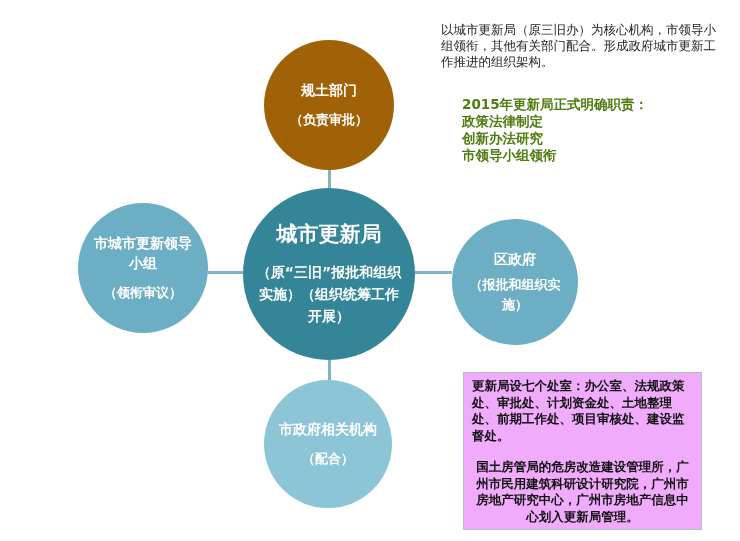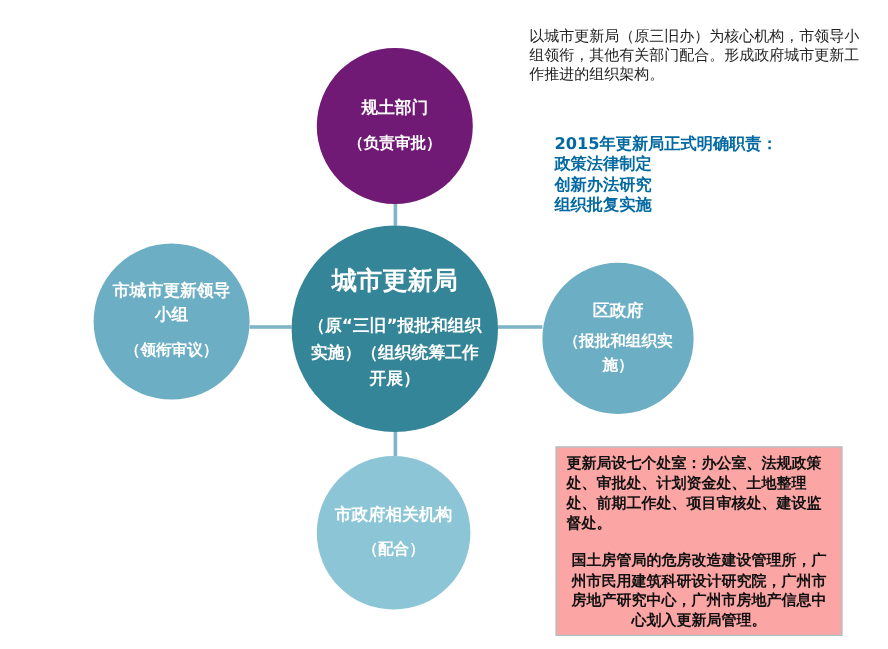--- a/index.html
+++ b/index.html
@@ -1,34 +1,34 @@
 <!DOCTYPE html>
 <html><head>
 <meta charset="utf-8">
 <style>
   html, body { margin:0; padding:0; background:#ffffff; }
   body { width:740px; height:541px; position:relative; overflow:hidden; font-family:"DejaVu Sans", sans-serif; }
   .circle { position:absolute; border-radius:50%; display:flex; flex-direction:column; align-items:center; justify-content:center; text-align:center; color:#ffffff; font-weight:bold; box-sizing:border-box; }
-  .c-top { left:264px; top:40px; width:130px; height:130px; background:#701a75; }
+  .c-top { left:264px; top:40px; width:130px; height:130px; background:#a16207; }
   .c-center { left:243px; top:188px; width:172px; height:172px; background:#338597; }
   .c-left { left:78px; top:203px; width:130px; height:130px; background:#6caec3; }
   .c-right { left:452px; top:219px; width:126px; height:126px; background:#6caec3; }
   .c-bottom { left:264px; top:380px; width:128px; height:128px; background:#8cc6d6; }
   .line { position:absolute; background:#7fb5c6; }
   .l-top { left:328px; top:170px; width:3px; height:18px; }
   .l-bottom { left:328px; top:360px; width:3px; height:20px; }
   .l-left { left:208px; top:271px; width:35px; height:3px; }
   .l-right { left:415px; top:271px; width:37px; height:3px; }
   .t-main { font-size:14px; line-height:20px; }
   .t-sub { font-size:13px; line-height:20px; margin-top:10px; }
   .center-title { font-size:21px; line-height:26px; margin-bottom:14px; }
   .center-sub { font-size:14px; line-height:22px; padding:0 12px; }
   .note { position:absolute; left:441px; top:22px; width:285px; font-size:12.5px; line-height:16px; color:#222222; font-family:"DejaVu Sans", sans-serif; }
-  .duties { position:absolute; left:462px; top:112px; font-size:13.5px; line-height:17px; color:#0369a1; font-weight:bold; }
-  .box { position:absolute; left:463px; top:372px; width:239px; height:158px; border:1px solid #a7c3cc; box-sizing:border-box; padding:5px 8px; font-size:12.5px; line-height:16.5px; color:#111111; font-weight:bold; background:#fca5a5; }
+  .duties { position:absolute; left:462px; top:96px; font-size:13.5px; line-height:17px; color:#4d7c0f; font-weight:bold; }
+  .box { position:absolute; left:463px; top:372px; width:239px; height:158px; border:1px solid #a7c3cc; box-sizing:border-box; padding:5px 8px; font-size:12.5px; line-height:16.5px; color:#111111; font-weight:bold; background:#f0abfc; }
   .box p { margin:0; }
   .box p + p { margin-top:15px;text-align:center; }
 </style>
 </head>
 <body>
 
 <div class="line l-top"></div>
 <div class="line l-bottom"></div>
 <div class="line l-left"></div>
 <div class="line l-right"></div>
@@ -57,19 +57,19 @@
   <div class="t-main">市政府相关机构</div>
   <div class="t-sub">（配合）</div>
 </div>
 
 <div class="note">以城市更新局（原三旧办）为核心机构，市领导小组领衔，其他有关部门配合。形成政府城市更新工作推进的组织架构。</div>
 
 <div class="duties">
   <div>2015年更新局正式明确职责：</div>
   <div>政策法律制定</div>
   <div>创新办法研究</div>
-  <div>组织批复实施</div>
+  <div>市领导小组领衔</div>
 </div>
 
 <div class="box">
   <p>更新局设七个处室：办公室、法规政策处、审批处、计划资金处、土地整理处、前期工作处、项目审核处、建设监督处。</p>
   <p>国土房管局的危房改造建设管理所，广州市民用建筑科研设计研究院，广州市房地产研究中心，广州市房地产信息中心划入更新局管理。</p>
 </div>
 
 </body></html>

